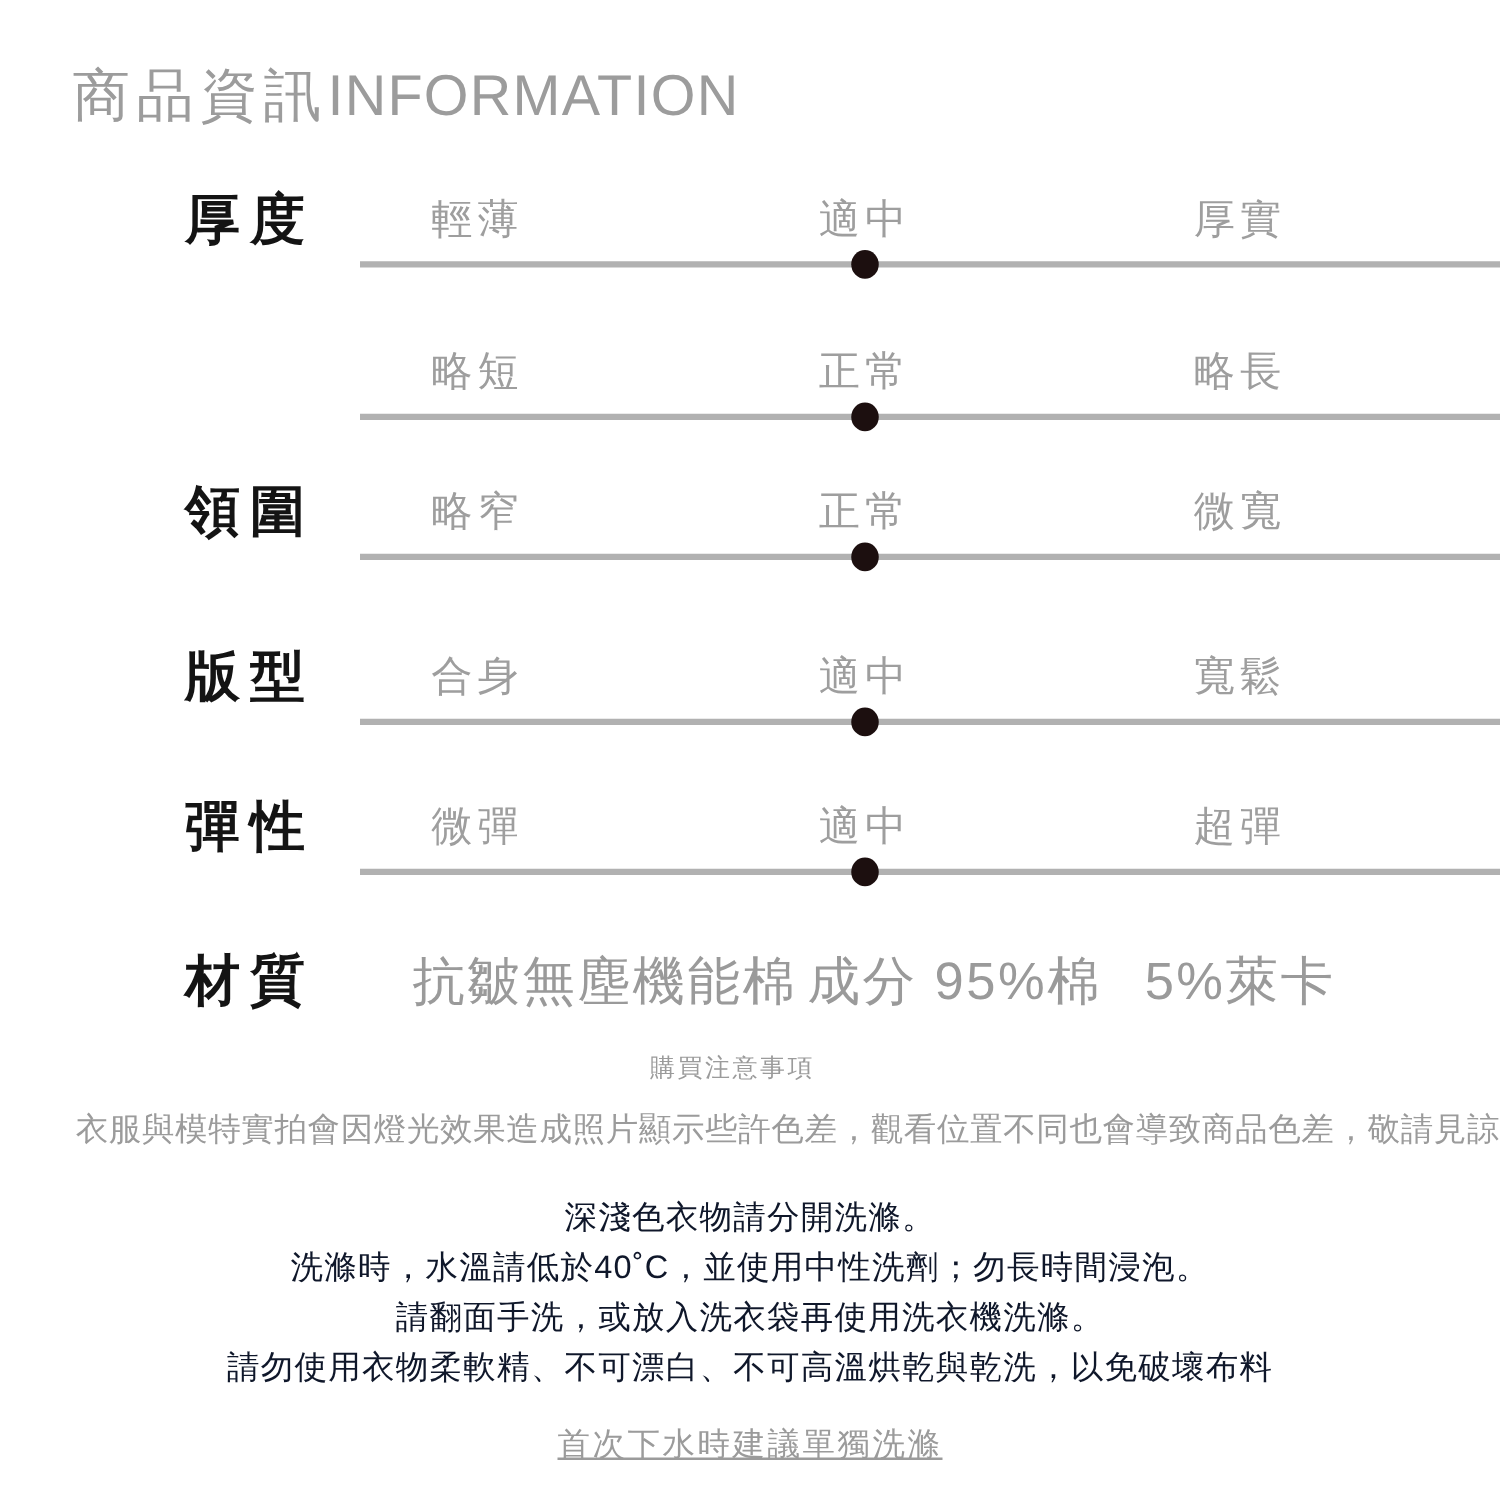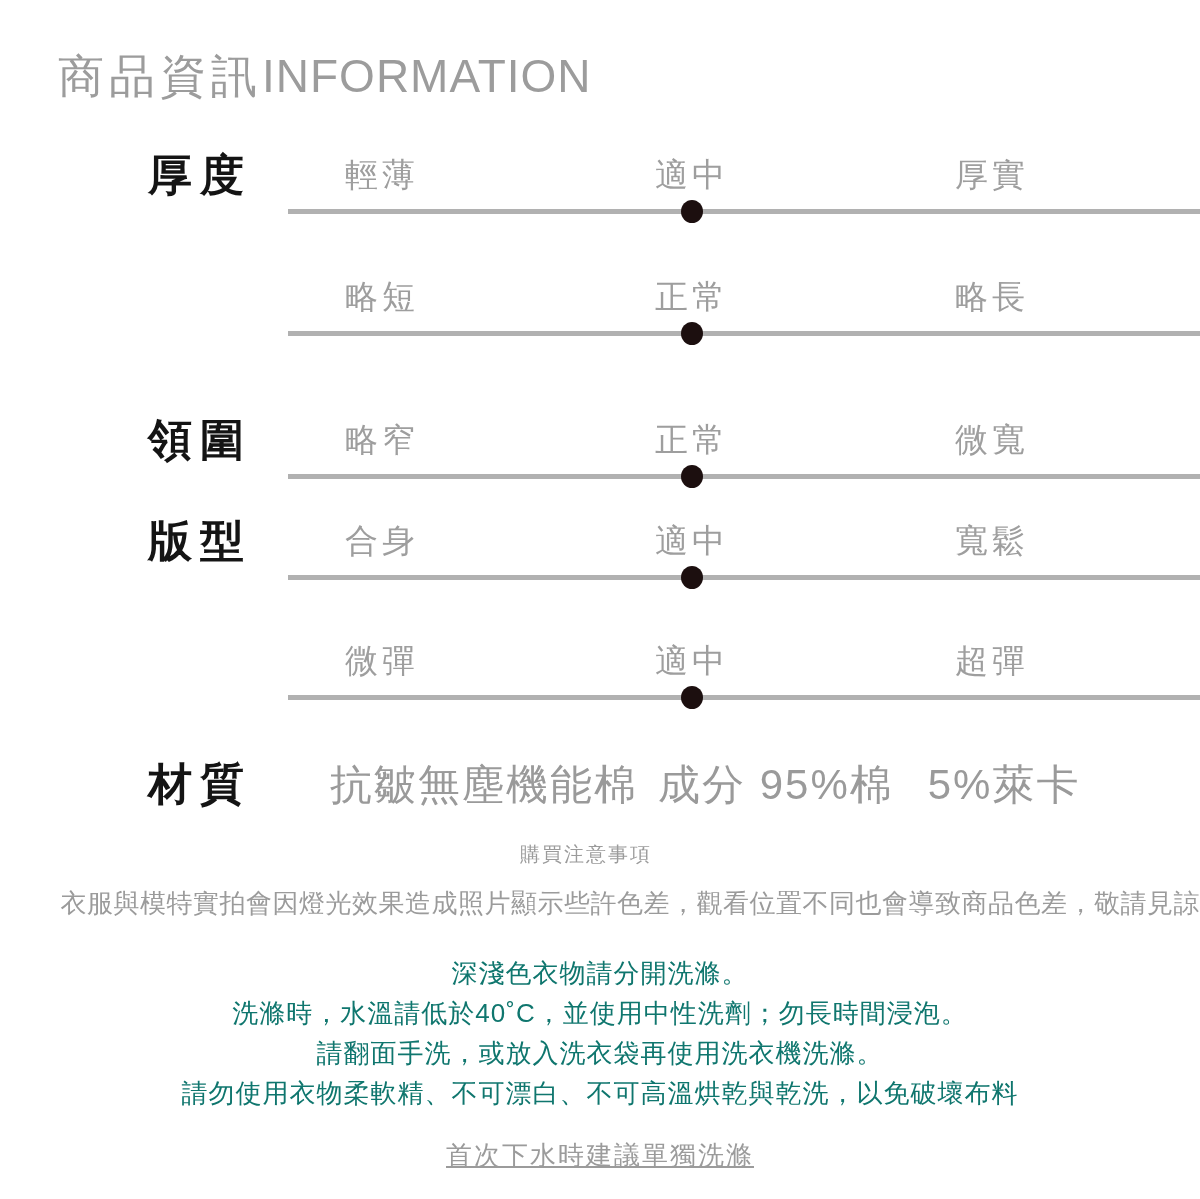--- a/index.html
+++ b/index.html
@@ -17,27 +17,27 @@
   .opt{position:absolute;top:12px;font-size:33px;color:#9e9e9e;letter-spacing:4px;white-space:nowrap;}
   .opt-left{left:345px;}
   .opt-center{left:692px;transform:translateX(-50%);}
   .opt-right{left:992px;transform:translateX(-50%);}
   .scale-line{position:absolute;left:288px;right:0;top:68px;height:5px;background:#b1b1b1;}
   .scale-dot{position:absolute;top:59px;width:22px;height:23px;border-radius:50%;background:#1c0f0f;}
 
   
   .material-row{position:absolute;left:0;top:750px;width:1200px;height:70px;}
   .material-value{position:absolute;left:330px;top:7px;font-size:42px;font-weight:500;color:#9a9a9a;letter-spacing:2px;display:flex;white-space:nowrap;}
-  .material-value .seg1{margin-right:20px;}
+  .material-value .seg1{margin-right:8px;}
   .material-value .seg2{margin-right:34px;}
 
   
   .notice-heading{position:absolute;left:0;top:841px;width:1172px;text-align:center;font-size:20px;color:#9b9b9b;letter-spacing:2px;}
   .notice-disclaimer{position:absolute;left:0;top:886px;width:1200px;text-align:right;font-size:26px;color:#9b9b9b;letter-spacing:0.5px;white-space:nowrap;}
-  .care-notes{position:absolute;left:0;top:953px;width:1200px;text-align:center;font-size:26px;color:#0f766e;letter-spacing:1px;}
+  .care-notes{position:absolute;left:0;top:953px;width:1200px;text-align:center;font-size:26px;color:#0f172a;letter-spacing:1px;}
   .care-notes .care-line{height:40px;line-height:40px;}
   .first-wash{position:absolute;left:0;top:1138px;width:1200px;text-align:center;font-size:26px;color:#9b9b9b;letter-spacing:2px;text-decoration:underline;}
 </style>
 </head>
 <body>
 
 <div class="page">
 
   <div class="page-title">
     <span class="zh">商品資訊</span><span class="en">INFORMATION</span>
@@ -53,39 +53,40 @@
   </div>
 
   <div class="attr-row" style="top:263px;">
     <span class="opt opt-left">略短</span>
     <span class="opt opt-center">正常</span>
     <span class="opt opt-right">略長</span>
     <div class="scale-line"></div>
     <span class="scale-dot" style="left: 681px;"></span>
   </div>
 
-  <div class="attr-row" style="top:406px;">
+  <div class="attr-row" style="top:375px;">
     <div class="attr-label">領圍</div>
     <span class="opt opt-left">略窄</span>
     <span class="opt opt-center">正常</span>
     <span class="opt opt-right">微寬</span>
     <div class="scale-line"></div>
     <span class="scale-dot" style="left: 681px;"></span>
   </div>
 
   <div class="attr-row" style="top:507px;">
     <div class="attr-label">版型</div>
     <span class="opt opt-left">合身</span>
     <span class="opt opt-center">適中</span>
     <span class="opt opt-right">寬鬆</span>
     <div class="scale-line"></div>
     <span class="scale-dot" style="left: 681px;"></span>
   </div>
 
   <div class="attr-row" style="top:627px;">
+    <div class="attr-label">彈性</div>
     <span class="opt opt-left">微彈</span>
     <span class="opt opt-center">適中</span>
     <span class="opt opt-right">超彈</span>
     <div class="scale-line"></div>
     <span class="scale-dot" style="left: 681px;"></span>
   </div>
 
   <div class="material-row">
     <div class="attr-label">材質</div>
     <div class="material-value">

